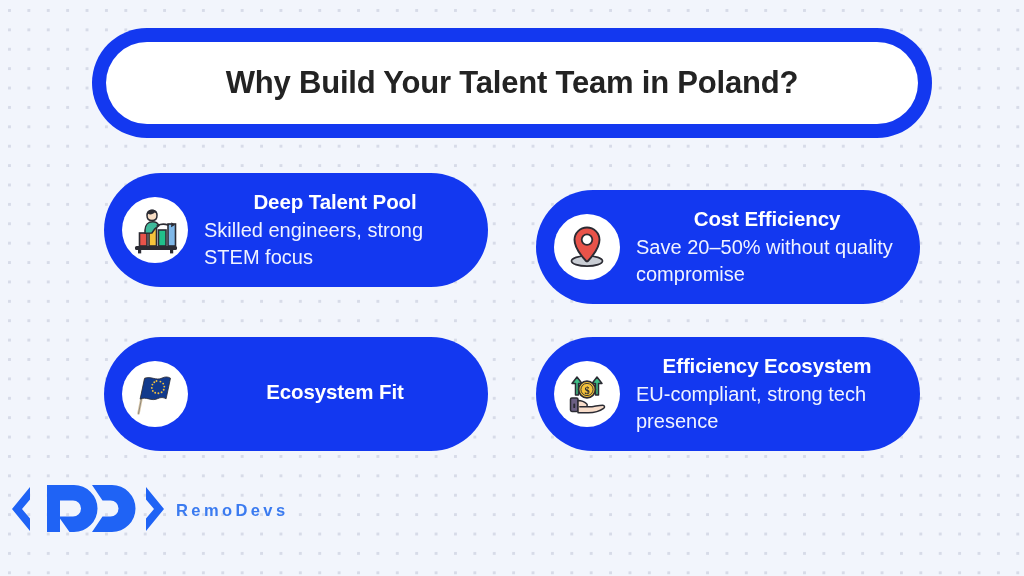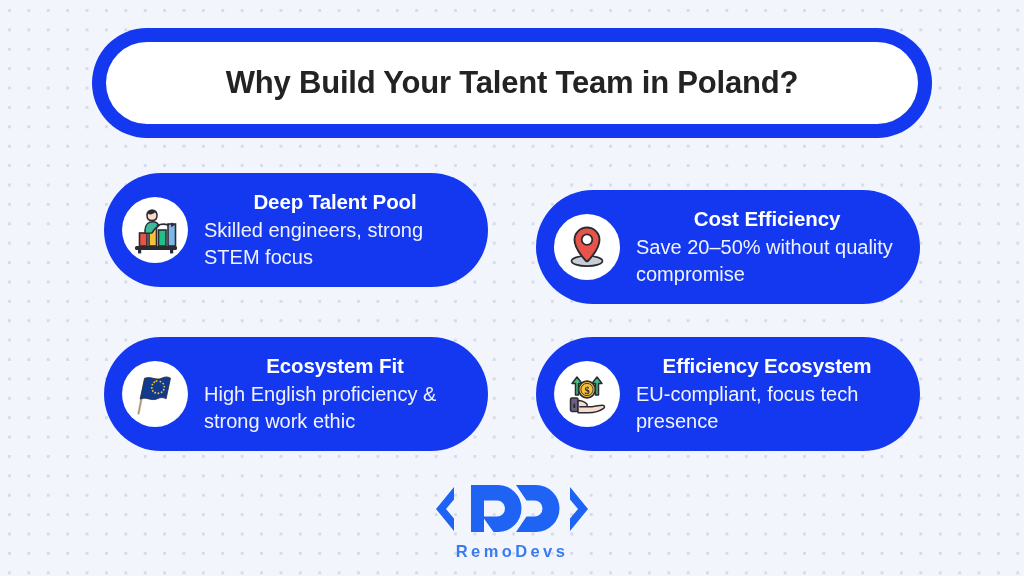--- a/index.html
+++ b/index.html
@@ -114,21 +114,21 @@
     max-width: 270px;
   }
 
   
   #logo-block {
     position: absolute;
     left: 0;
     top: 478px;
     width: 1024px;
     display: flex;
-    flex-direction: column;
+    flex-direction: row;
     align-items: center;
   }
   #logo-mark { display: block; }
   #logo-wordmark {
     margin-top: 2px;
     font-size: 16.5px;
     font-weight: 700;
     color: #3b7bf0;
     letter-spacing: 3.4px;
   }
@@ -206,21 +206,20 @@
           <circle cx="25.2" cy="23.8" r="0.95"></circle>
           <circle cx="22.8" cy="21.9" r="0.95"></circle>
           <circle cx="21.8" cy="18.9" r="0.95"></circle>
           <circle cx="22.4" cy="15.6" r="0.95"></circle>
           <circle cx="24.3" cy="13.2" r="0.95"></circle>
         </g>
       </svg>
     </div>
     <div class="card-body">
       <div class="card-title">Ecosystem Fit</div>
-      <div class="card-desc">High English proficiency &amp; strong work ethic</div>
     </div>
   </div>
 
   <div class="card" id="card-3">
     <div class="card-icon-disc">
       <svg width="50" height="50" viewBox="0 0 50 50" aria-hidden="true">
 
         <path d="M13.5 26V14.5H10l5-6.5 5 6.5h-3.5V26z" fill="#3fbf86" stroke="#2b2b33" stroke-width="1.5" stroke-linejoin="round"></path>
 
         <path d="M33.5 26V14.5H30l5-6.5 5 6.5h-3.5V26z" fill="#3fbf86" stroke="#2b2b33" stroke-width="1.5" stroke-linejoin="round"></path>
@@ -230,21 +229,21 @@
         <text x="25" y="25" font-family="'Liberation Serif', serif" font-size="10.5" font-weight="700" fill="#2b2b33" text-anchor="middle">$</text>
 
         <rect x="8.5" y="29" width="7.5" height="13.5" rx="1.4" fill="#6b5f84" stroke="#2b2b33" stroke-width="1.5"></rect>
         <rect x="11.3" y="34.5" width="1.9" height="4.6" rx="0.9" fill="#2b2b33"></rect>
 
         <path d="M16 31.5c3.6 0 6.9 1.6 8.6 3.3 1.2 1.2.6 3-1.2 3h-5.6c3.4 0 10.1.2 13.7-.4 3.2-.5 6.1-1.2 9.2-1.2 1.9 0 2.5 2.1.9 3.2-3.9 2.8-9.6 4.3-15.2 4.3H16z" fill="#f8ddca" stroke="#2b2b33" stroke-width="1.5" stroke-linejoin="round"></path>
       </svg>
     </div>
     <div class="card-body">
       <div class="card-title">Efficiency Ecosystem</div>
-      <div class="card-desc">EU-compliant, focus tech presence</div>
+      <div class="card-desc">EU-compliant, strong tech presence</div>
     </div>
   </div>
 
   <div id="logo-block">
     <svg id="logo-mark" width="176" height="62" viewBox="0 0 176 62" aria-hidden="true">
 
       <path d="M30 9 L12 31 L30 53 L30 40.5 L22 31 L30 21.5 Z" fill="#1f63f5"></path>
 
       <path d="M47 7 h27 a23.5 23.5 0 0 1 0 47 h-4.5 l-11 -15.5 h14.5 a8 8 0 0 0 0 -16 h-13 v31.5 h-13 Z" fill="#1f63f5"></path>
 

